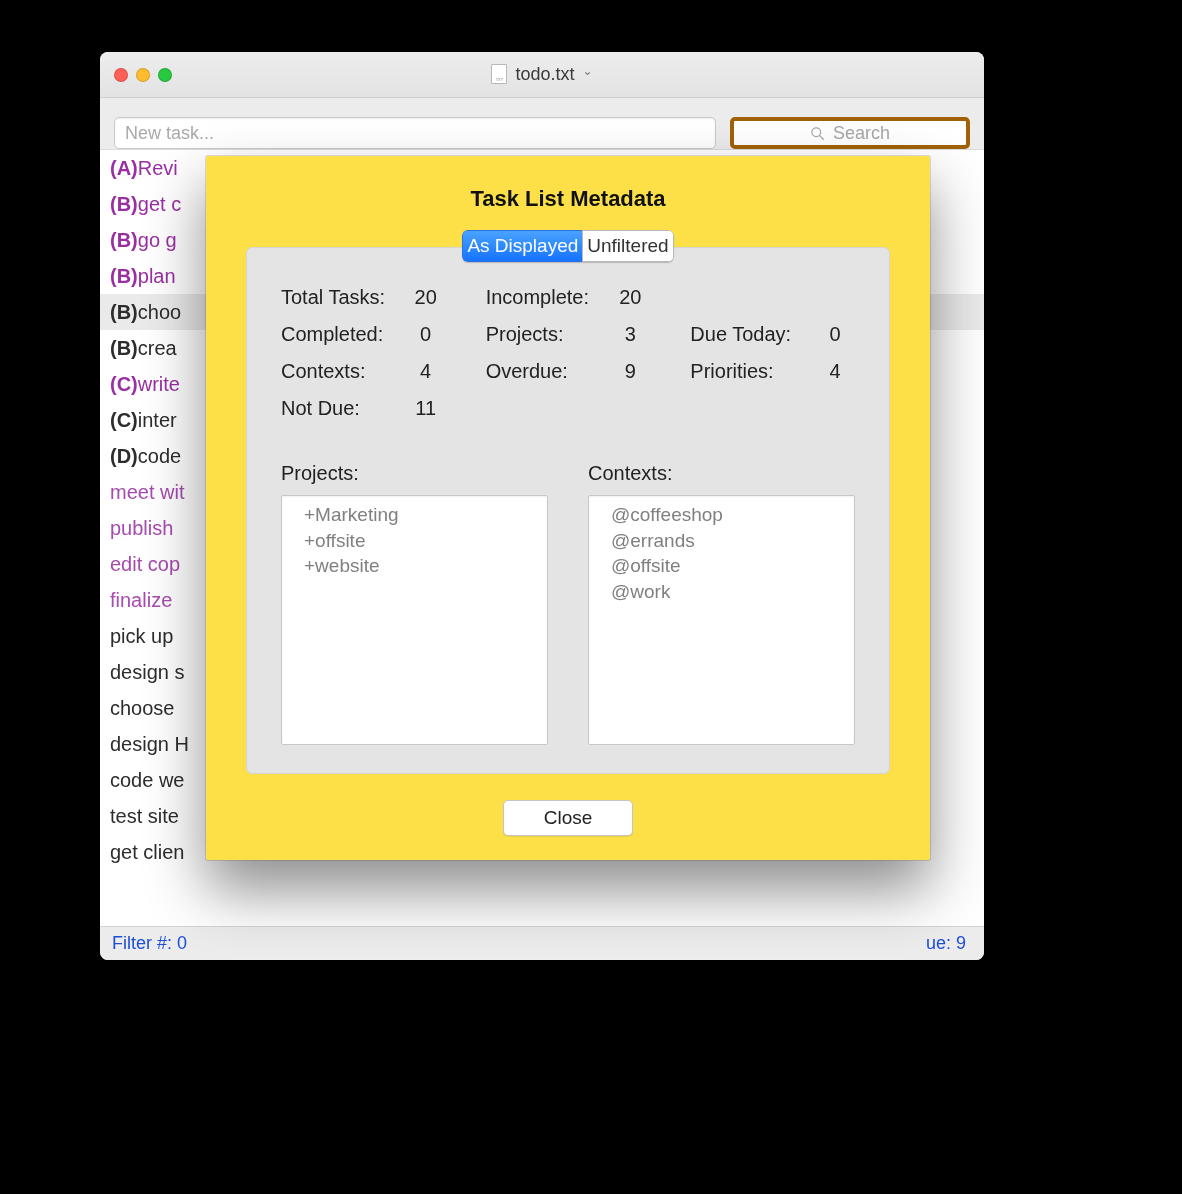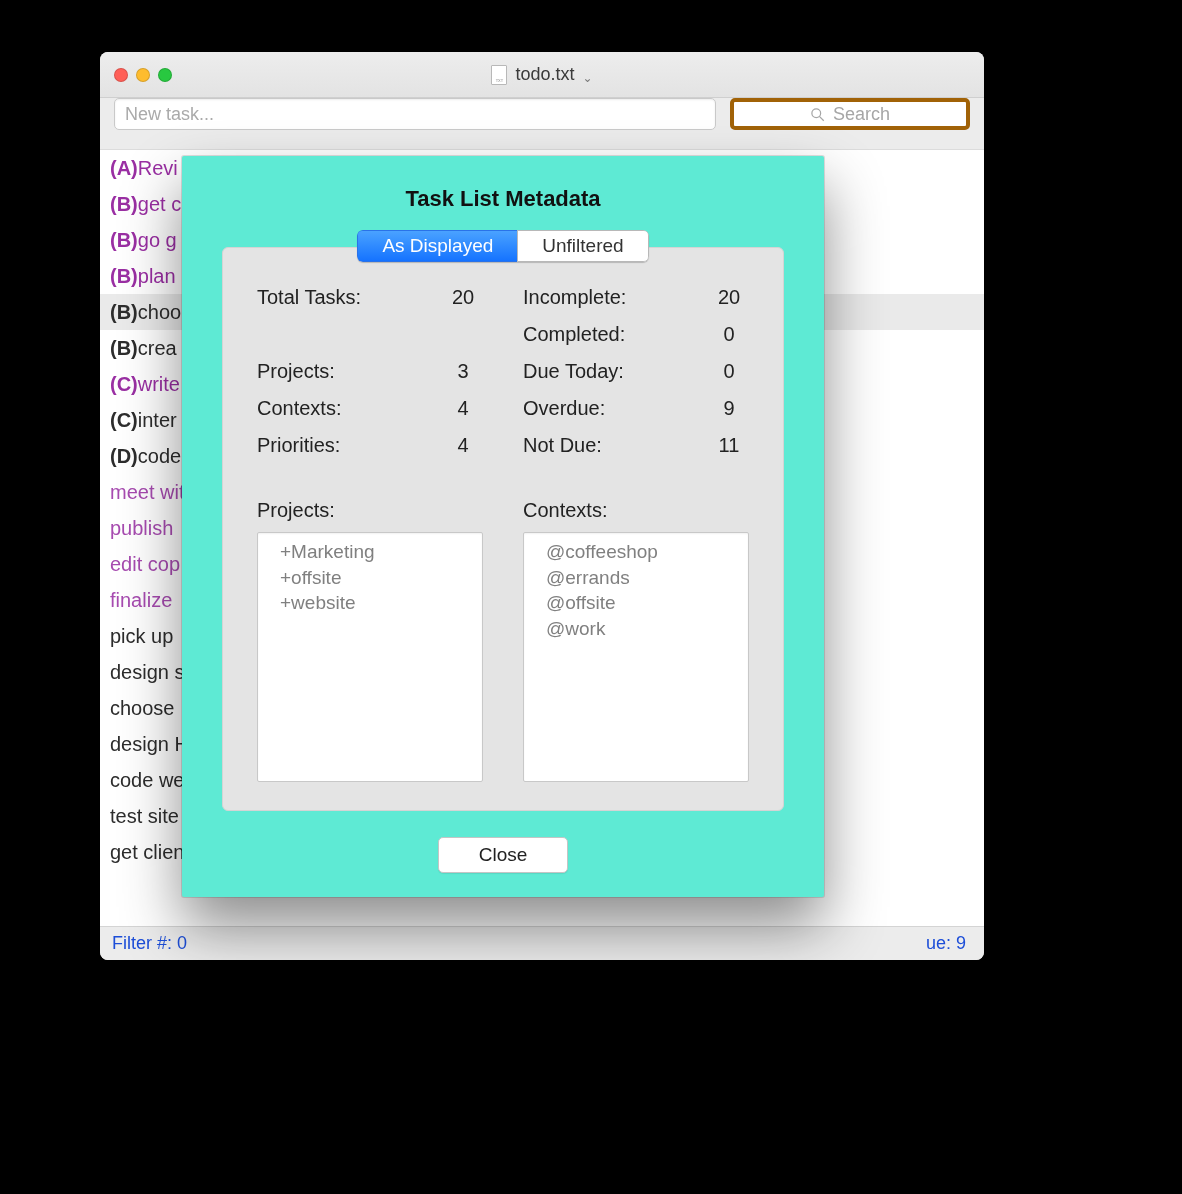--- a/index.html
+++ b/index.html
@@ -33,32 +33,32 @@
     padding: 0 14px;
     position: relative;
   }
   .traffic { display: flex; gap: 8px; }
   .traffic .dot { width: 14px; height: 14px; border-radius: 50%; border: .5px solid rgba(0,0,0,.15); }
   .dot.red { background:#ff5f57; }
   .dot.yellow { background:#febc2e; }
   .dot.green { background:#28c840; }
   .title-center {
     position: absolute; left:0; right:0; text-align:center;
-    display:flex; align-items:flex-end; justify-content:center; gap:8px;
+    display:flex; align-items:flex-start; justify-content:center; gap:8px;
     font-size: 18px; color:#3a3a3a; pointer-events:none;
   }
   .file-icon {
     width:16px; height:20px; background:#fff; border:1px solid #b8b8b8; border-radius:1px;
     position:relative; display:inline-block;
   }
   .file-icon::after { content:"TXT"; position:absolute; bottom:1px; left:0; right:0; font-size:4px; color:#888; text-align:center;}
   .chev { color:#7a7a7a; font-size:12px; }
   .toolbar {
     background:#ececec; height:52px; border-bottom:1px solid #dcdcdc;
-    display:flex; align-items:flex-start; padding:0 14px; gap:14px;
+    display:flex; align-items:flex-end; padding:0 14px; gap:14px;
   }
   .newtask {
     flex:1; height:32px; border:1px solid #c9c9c9; border-radius:5px;
     background:#fff; padding:0 10px; font-size:18px; color:#333;
     box-shadow: inset 0 1px 2px rgba(0,0,0,.08);
   }
   .newtask::placeholder { color:#aaa; }
   .search {
     width:240px; height:32px; border:4px solid #a16207; border-radius:5px;
     background:#fff; display:flex; align-items:center; justify-content:center; gap:8px;
@@ -80,55 +80,55 @@
     height:34px; background:#ececec; border-top:1px solid #d4d4d4;
     display:flex; align-items:center; justify-content:flex-start;
     padding:0 12px; color:#1d4ed8; font-size:18px;
     position:relative;
   }
   .statusbar .right { position:absolute; right:18px; }
 
   
   .sheet {
     position:absolute;
-    left: 182px;
+    left: 206px;
     top: 156px;
-    width: 642px;
-    background:#5eead4;
+    width: 724px;
+    background:#fde047;
     border-radius:2px;
     box-shadow: 0 30px 60px rgba(0,0,0,.45), 0 0 0 1px rgba(0,0,0,.12);
     padding: 30px 40px 24px 40px;
     z-index: 10;
   }
   .sheet h2 {
     text-align:center; font-size:22px; font-weight:700; color:#111;
     margin-bottom:18px;
   }
   .seg {
     display:flex; justify-content:center; margin-bottom:-15px; position:relative; z-index:3;
   }
   .seg-inner {
     display:flex; border-radius:6px; overflow:hidden; box-shadow:0 1px 1px rgba(0,0,0,.2);
   }
   .seg button {
-    border:1px solid #b8b8b8; padding:4px 24px; font-size:19px; background:#fff; color:#333;
+    border:1px solid #b8b8b8; padding:4px 4px; font-size:19px; background:#fff; color:#333;
   }
   .seg button.active {
     background: linear-gradient(#4aa2ff,#1573ff);
     color:#fff; border-color:#2a72e8;
     box-shadow: 0 0 0 4px rgba(60,140,255,.35);
   }
   .seg button:first-child { border-right:none; border-radius:5px 0 0 5px;}
   .seg button:last-child { border-radius:0 5px 5px 0;}
   .panel {
     background:#e4e4e4; border:1px solid #d4d4d4; border-radius:6px;
     padding:38px 34px 28px 34px;
   }
   .stats {
-    display:grid; grid-template-columns: 1fr 1fr; column-gap:40px; row-gap:14px;
+    display:grid; grid-template-columns: 1fr 1fr 1fr; column-gap:40px; row-gap:14px;
     font-size:20px; color:#222; margin-bottom:42px;
   }
   .pair { display:flex; justify-content:space-between; }
   .pair .num { text-align:center; min-width:40px; }
   .panel h3 { font-size:20px; font-weight:400; color:#222; margin-bottom:10px; }
   .lists { display:grid; grid-template-columns:1fr 1fr; column-gap:40px; }
   .listbox {
     background:#fff; border:1px solid #c8c8c8; border-radius:2px;
     height:250px; padding:6px 22px; font-size:19px; color:#808080;
     box-shadow: inset 0 1px 2px rgba(0,0,0,.06);

